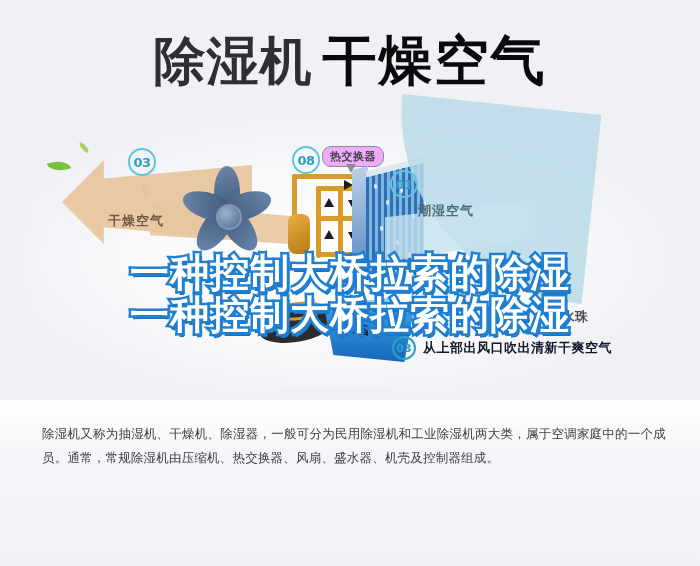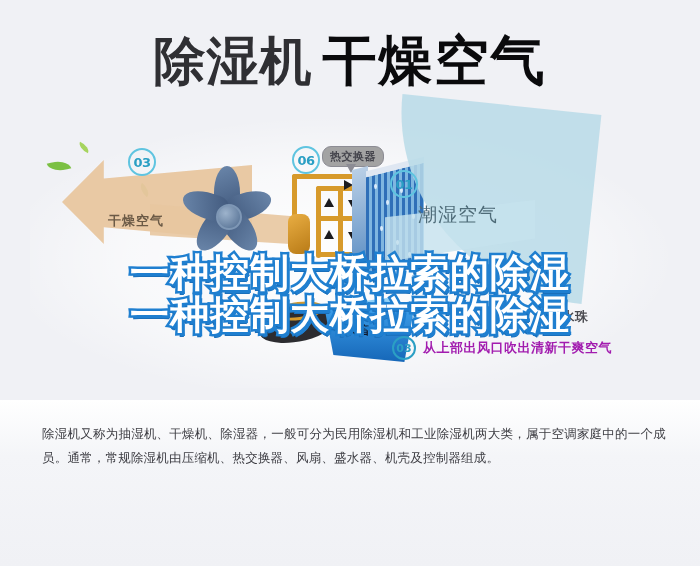--- a/index.html
+++ b/index.html
@@ -61,21 +61,21 @@
     transform:rotate(6deg);
     opacity:.85;
   }
   .humid-swoosh2{
     position:absolute;left:385px;top:92px;width:150px;height:62px;
     background:#c6e2ed;opacity:.8;
     clip-path:polygon(0% 28%,100% 0%,100% 62%,0% 100%);
   }
   .humid-label{
     position:absolute;left:418px;top:94px;
-    font-size:19px;color:#4e6b78;letter-spacing:1px;font-weight:400;
+    font-size:13px;color:#4e6b78;letter-spacing:1px;font-weight:700;
   }
   .humid-arrowhead{
     position:absolute;left:346px;top:150px;width:34px;height:14px;
     background:#2e7fd0;
     clip-path:polygon(0% 50%,30% 0%,30% 30%,100% 30%,100% 70%,30% 70%,30% 100%);
   }
 
   
   .badge{
     position:absolute;width:24px;height:24px;border-radius:50%;
@@ -84,21 +84,21 @@
     letter-spacing:-.5px;
   }
   .badge-03a{left:128px;top:40px;}
   .badge-02{left:292px;top:38px;}
   .badge-01{left:390px;top:62px;}
 
   
   .callout{
     position:absolute;left:322px;top:38px;
     padding:2px 7px;border:1.5px solid #8c8c94;border-radius:9px;
-    background:#a3a3a3;font-size:11px;color:#44444c;font-weight:600;letter-spacing:.5px;
+    background:#f0abfc;font-size:11px;color:#44444c;font-weight:600;letter-spacing:.5px;
     white-space:nowrap;
   }
   .callout-tail{
     position:absolute;left:346px;top:56px;width:0;height:0;
     border-left:5px solid transparent;border-right:5px solid transparent;
     border-top:9px solid #8c8c94;
   }
 
   
   .fan{position:absolute;left:176px;top:52px;width:100px;height:96px;}
@@ -178,21 +178,21 @@
   }
 
   
   .cap3{
     position:absolute;left:392px;top:228px;display:flex;align-items:center;gap:7px;
   }
   .cap3 .badge-inline{
     width:20px;height:20px;border-radius:50%;border:2px solid #2b9fc4;color:#2b9fc4;
     font-size:11px;font-weight:700;display:flex;align-items:center;justify-content:center;
   }
-  .cap3 .cap3-text{font-size:13px;color:#a21caf;font-weight:600;letter-spacing:.5px;white-space:nowrap;}
+  .cap3 .cap3-text{font-size:13px;color:#0f172a;font-weight:600;letter-spacing:.5px;white-space:nowrap;}
 
   
   .cap2-ghost{
     position:absolute;left:548px;top:200px;font-size:13px;color:#4a4a50;
     font-weight:600;letter-spacing:.5px;white-space:nowrap;
   }
 
   
   .leaf{position:absolute;background:#7bc043;border-radius:0 100% 0 100%;transform-origin:50% 50%;}
   .lf1{left:48px;top:52px;width:22px;height:12px;transform:rotate(-18deg);}
@@ -252,21 +252,21 @@
 
     <div class="fan">
       <div class="blade b1"></div>
       <div class="blade b2"></div>
       <div class="blade b3"></div>
       <div class="blade b4"></div>
       <div class="blade b5"></div>
       <div class="hub"></div>
     </div>
 
-    <div class="badge badge-02">06</div>
+    <div class="badge badge-02">08</div>
     <div class="callout">热交换器</div>
     <div class="callout-tail"></div>
 
     <div class="coilbox">
       <div class="pipe p1"></div>
       <div class="pipe p2"></div>
       <div class="pipe p3"></div>
       <div class="pipe p4"></div>
       <div class="pipe p5"></div>
       <div class="pipe p6"></div>

